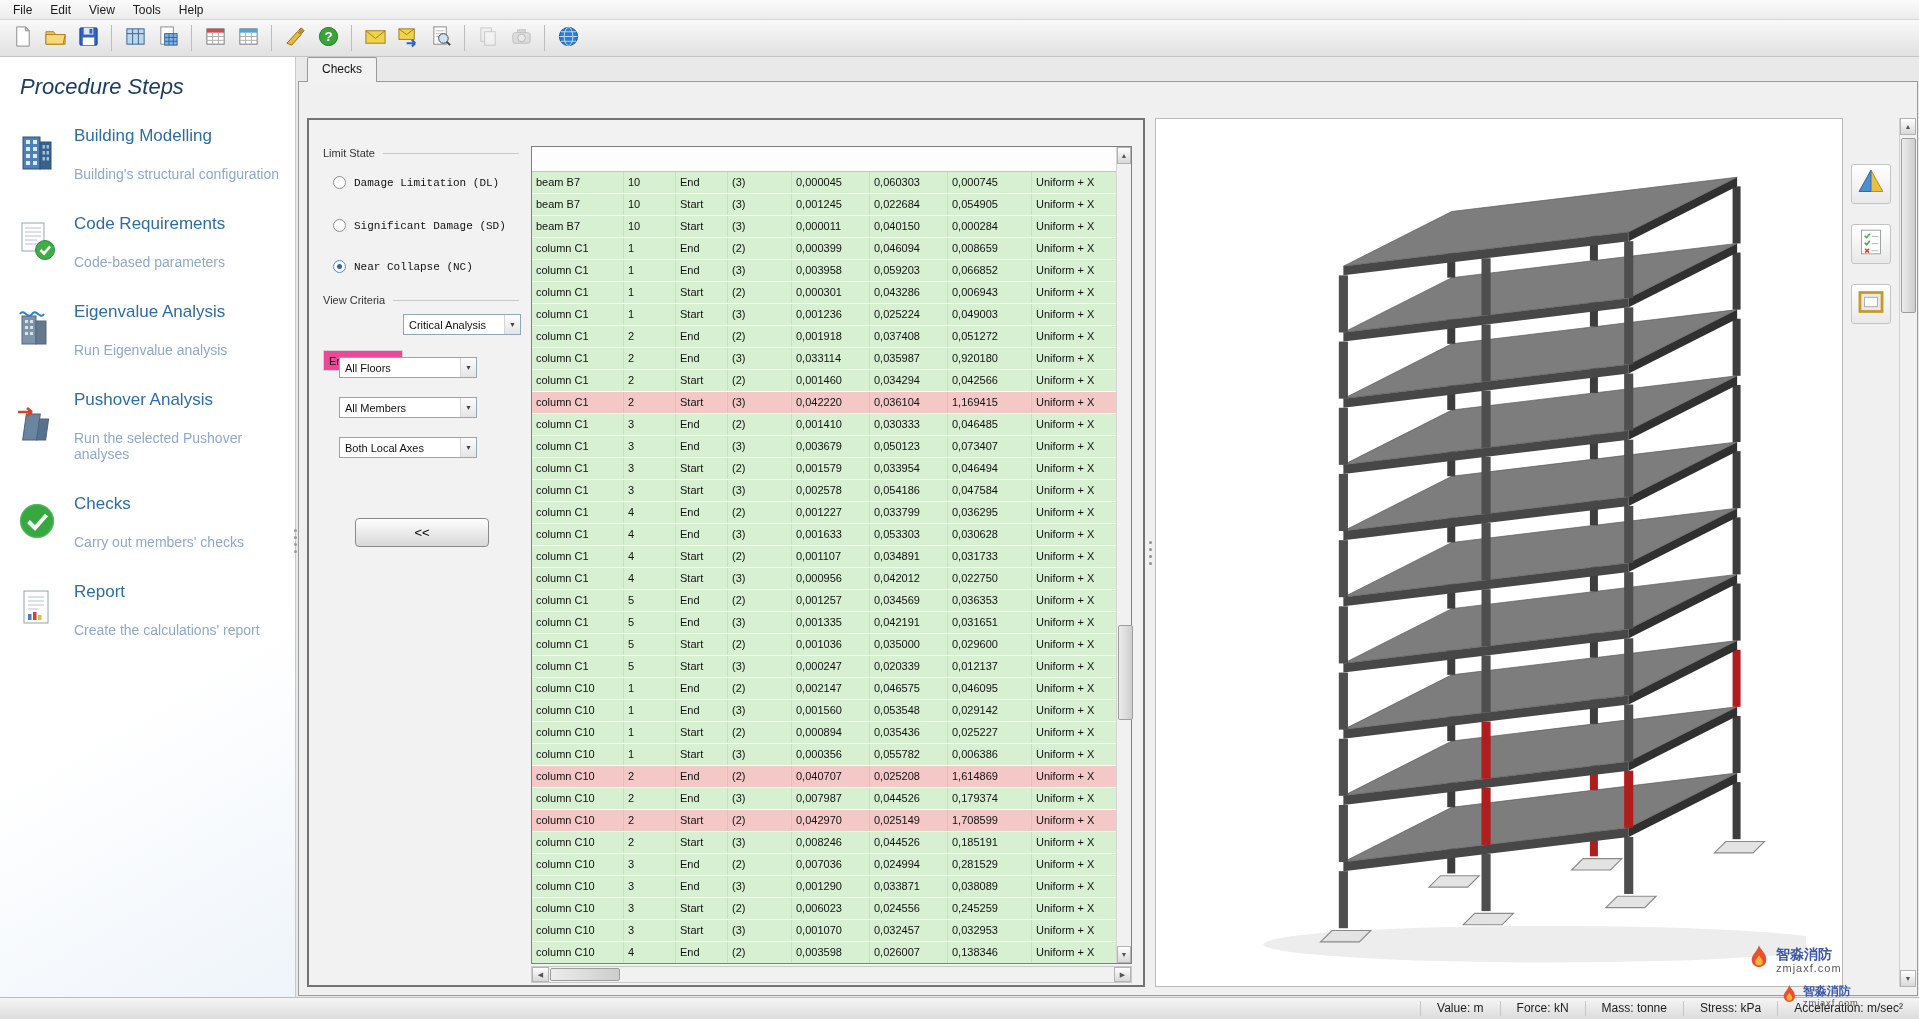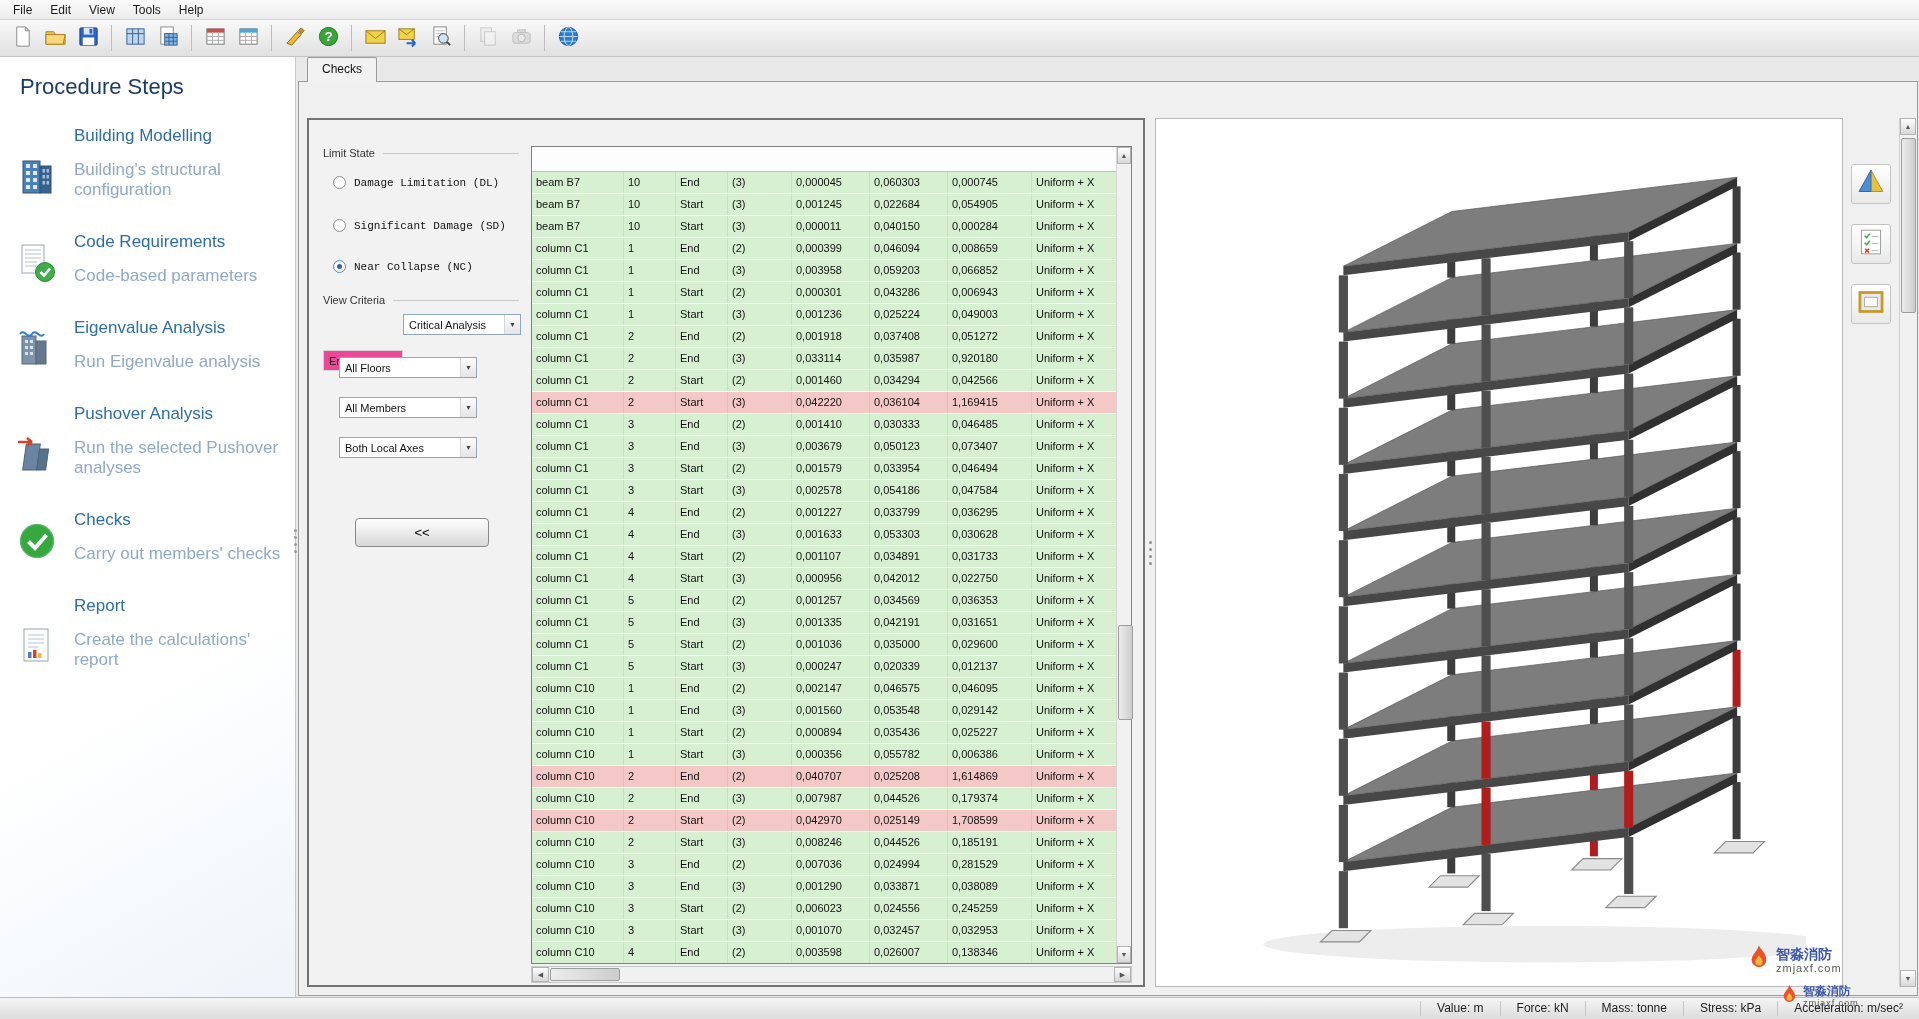--- a/index.html
+++ b/index.html
@@ -19,27 +19,27 @@
     display:flex; align-items:center; padding:0 7px; gap:3px; z-index:5; }
   .tb-btn { width:30px; height:30px; display:flex; align-items:center; justify-content:center;
     border:1px solid transparent; border-radius:3px; }
   .tb-btn svg { width:23px; height:23px; }
   .tb-btn.disabled { opacity:.45; }
   .tb-sep { width:1px; height:26px; background:#bdbdbd; margin:0 5px; }
 
   
   .sidebar { position:absolute; left:0; top:57px; width:296px; height:940px;
     background:linear-gradient(150deg,#ffffff 65%,#eef4fa); border-right:1px solid #c9c9c9; }
-  .sb-title { font-size:22px; color:#1c3c64; padding:17px 0 8px 20px; }
-  .step { display:flex; gap:14px; padding:15px 8px 14px 14px; align-items:flex-end; cursor:pointer; }
+  .sb-title { font-size:22px; color:#1c3c64; padding:17px 0 8px 20px;font-style:italic; }
+  .step { display:flex; gap:14px; padding:15px 8px 14px 14px; align-items:center; cursor:pointer; }
   .step-icon { width:46px; height:46px; flex:none; }
   .step-icon svg { width:46px; height:46px; }
   .step-texts { padding-top:3px; }
   .step-title { font-size:17px; color:#2e6da4; }
-  .step-desc { font-size:17px; color:#8fa9c9; margin-top:14px; }
+  .step-desc { font-size:14px; color:#8fa9c9; margin-top:20px; }
   .sb-grip { position:absolute; right:-4px; top:458px; width:7px; height:52px;
     display:flex; flex-direction:column; gap:4px; align-items:center; justify-content:center; z-index:8; }
   .sb-grip i { width:3px; height:3px; background:#9a9a9a; border-radius:50%; }
 
   
   .main { position:absolute; left:297px; top:57px; width:1622px; height:940px; }
   .main-tab { position:absolute; left:10px; top:0; height:25px; padding:4px 14px;
     background:#f2f2f2; border:1px solid #9a9a9a; border-bottom:none; font-size:12px;
     z-index:2; border-radius:2px 2px 0 0; }
   .tab-page { position:absolute; left:1px; top:24px; right:1px; bottom:1px;

